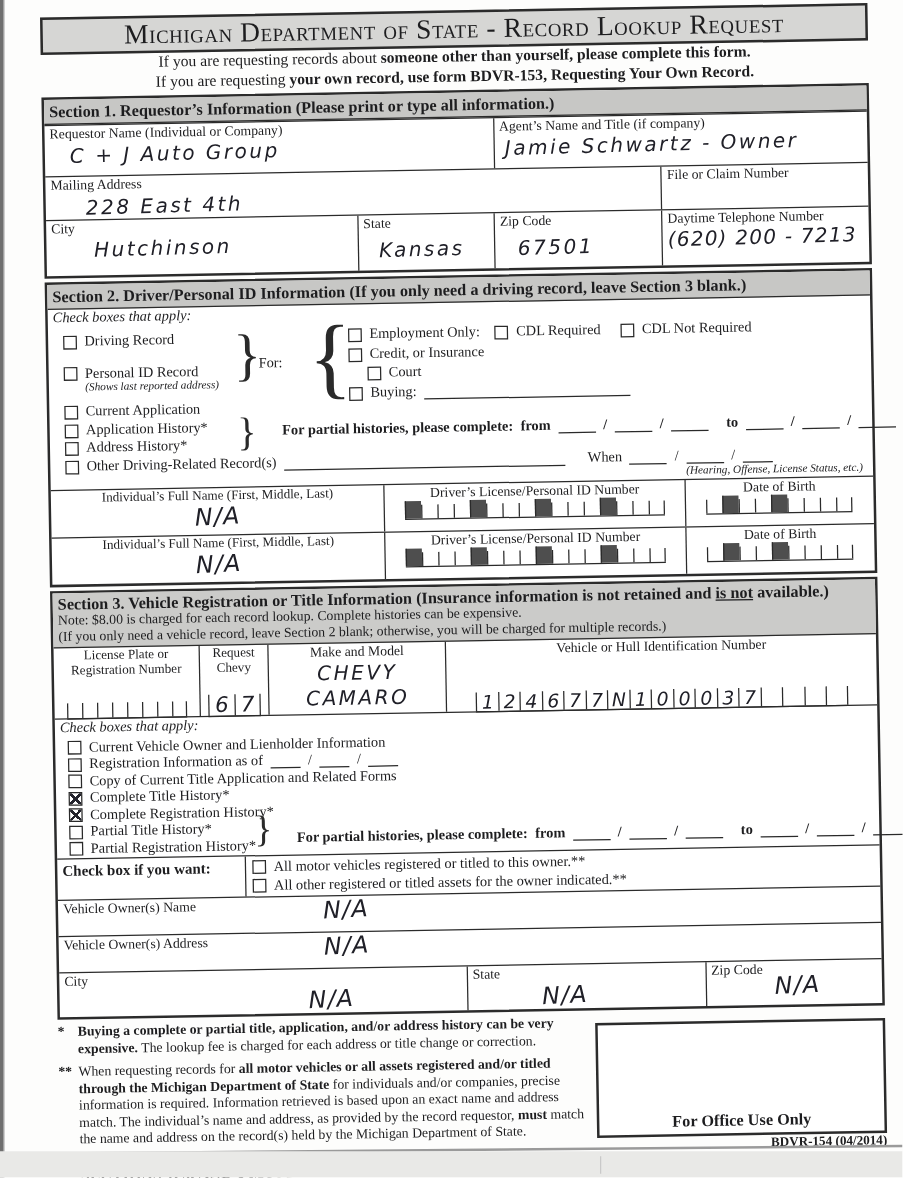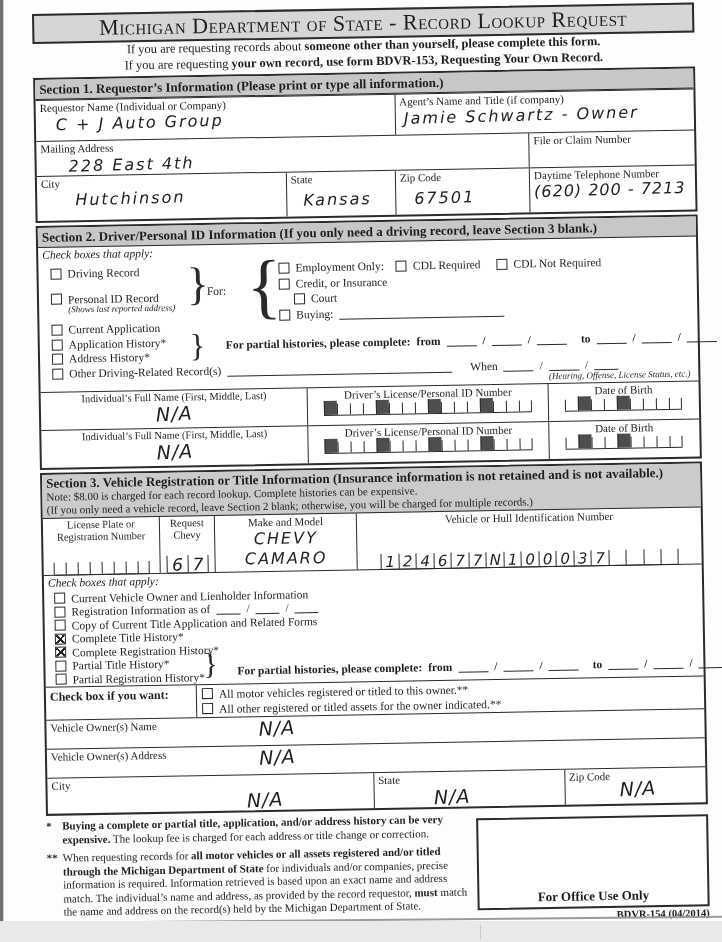--- a/index.html
+++ b/index.html
@@ -58,21 +58,21 @@
   .comb.dob .c{width:13px;}
   .comb.plate .c{width:12px;height:12px;}
   .comb.year .c{width:21px;height:17px;}
   .comb.year .ch{font-size:17px;}
   .comb.vin .c{width:17.5px;height:15px;}
   .comb.vin .ch{font-size:15px;}
 
   .s3head{background:#cbcbc9;border-bottom:1.5px solid #2b2b2b;padding:1px 4px;}
   .s3head .t1{font-weight:bold;font-size:13px;line-height:15px;}
   .s3head .t2{font-size:11px;line-height:13px;}
-  .u{}
+  .u{text-decoration:underline;}
 
   .vtbl{display:flex;border-bottom:1.5px solid #2b2b2b;}
   .vcell{border-left:1.5px solid #2b2b2b;box-sizing:border-box;text-align:center;height:56px;
          display:flex;flex-direction:column;justify-content:space-between;padding:1px 2px 0;}
   .vcell.first{border-left:none;}
 
   .zone3{position:relative;padding:2px 0 2px 10px;font-size:11.5px;height:97px;box-sizing:border-box;}
   .chk-row{height:13.5px;display:flex;align-items:center;gap:6px;white-space:nowrap;}
 
   .want{display:flex;border-top:1.5px solid #2b2b2b;}

